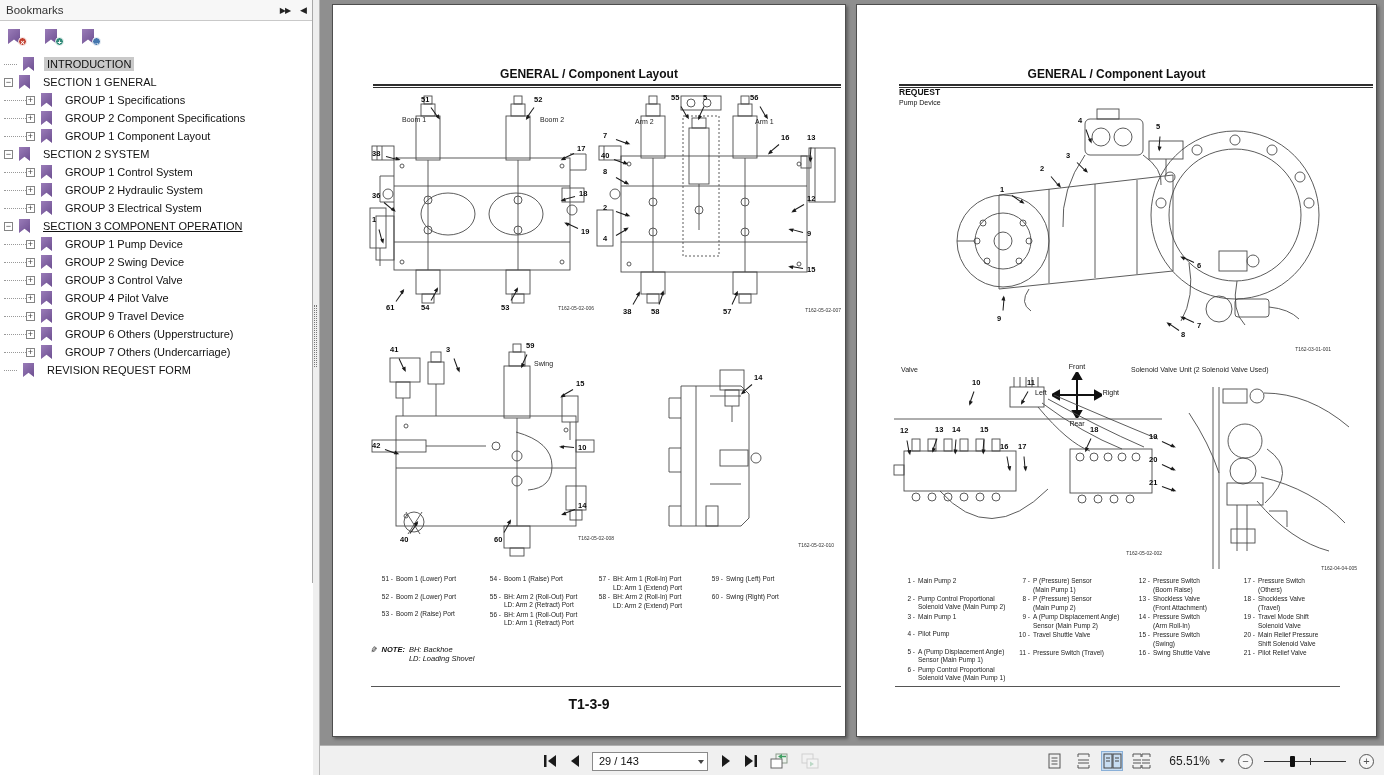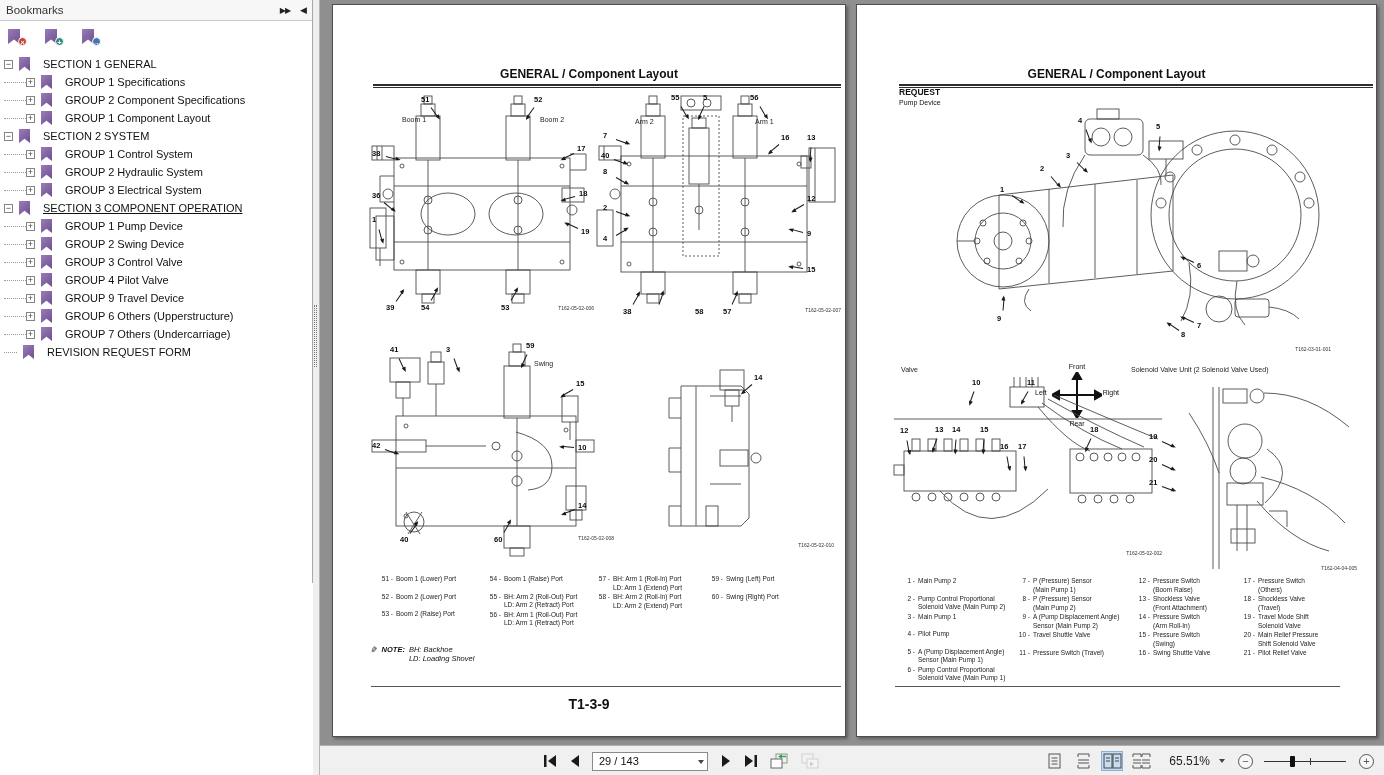--- a/index.html
+++ b/index.html
@@ -110,20 +110,25 @@
       <span class="flagbtn">
         <span class="flag"></span>
         <span class="badge grn">+</span>
       </span>
       <span class="flagbtn">
         <span class="flag"></span>
         <span class="badge blu">→</span>
       </span>
     </div>
     <div id="bm-tree">
+        <div class="bm-row l0">
+          <span class="stub" style="width: 13px; margin-left: 4px;"></span>
+          <span class="flag"></span>
+          <span class="bm-label sel">INTRODUCTION</span>
+        </div>
         <div class="bm-row l0">
           <span class="exp">−</span>
           <span class="flag"></span>
           <span class="bm-label">SECTION 1 GENERAL</span>
         </div>
         <div class="bm-row l1">
           <span class="stub"></span>
           <span class="exp">+</span>
           <span class="flag"></span>
           <span class="bm-label">GROUP 1 Specifications</span>
@@ -280,21 +285,21 @@
             <span class="co" style="left: 211px; top: 55px;">17</span>
             <i class="arr" style="left: 207.843px; top: 62.8036px; transform: rotate(155deg);"></i>
             <span class="co" style="left: 6px; top: 102px;">36</span>
             <i class="arr" style="left: 17.8944px; top: 111.785px; transform: rotate(40deg);"></i>
             <span class="co" style="left: 213px; top: 100px;">18</span>
             <i class="arr" style="left: 209.307px; top: 106.329px; transform: rotate(165deg);"></i>
             <span class="co" style="left: 6px; top: 126px;">1</span>
             <i class="arr" style="left: 13.3294px; top: 138.693px; transform: rotate(75deg);"></i>
             <span class="co" style="left: 215px; top: 138px;">19</span>
             <i class="arr" style="left: 211.843px; top: 138.196px; transform: rotate(205deg);"></i>
-            <span class="co" style="left: 20px; top: 214px;">39</span>
+            <span class="co" style="left: 20px; top: 214px;">61</span>
             <i class="arr" style="left: 30.1622px; top: 210.628px; transform: rotate(-55deg);"></i>
             <span class="co" style="left: 55px; top: 214px;">54</span>
             <i class="arr" style="left: 64.5px; top: 210.206px; transform: rotate(-60deg);"></i>
             <span class="co" style="left: 135px; top: 214px;">53</span>
             <i class="arr" style="left: 144.5px; top: 210.206px; transform: rotate(-60deg);"></i>
           </div>
 
       <div class="diagram" style="left:262px;top:85px;width:248px;height:235px">
         <svg class="sk" width="248" height="235" viewBox="0 0 248 235">
           <rect x="26" y="66" width="186" height="116"></rect>
@@ -360,21 +365,21 @@
             <span class="co" style="left: 212px; top: 105px;">12</span>
             <i class="arr" style="left: 209.206px; top: 113.5px; transform: rotate(150deg);"></i>
             <span class="co" style="left: 8px; top: 145px;">4</span>
             <i class="arr" style="left: 20.7942px; top: 144.5px; transform: rotate(-30deg);"></i>
             <span class="co" style="left: 212px; top: 140px;">9</span>
             <i class="arr" style="left: 208.307px; top: 141.671px; transform: rotate(195deg);"></i>
             <span class="co" style="left: 212px; top: 176px;">15</span>
             <i class="arr" style="left: 208.137px; top: 178.437px; transform: rotate(190deg);"></i>
             <span class="co" style="left: 28px; top: 218px;">38</span>
             <i class="arr" style="left: 37.5px; top: 214.206px; transform: rotate(-60deg);"></i>
-            <span class="co" style="left: 56px; top: 218px; margin-left: 44px;">58</span>
+            <span class="co" style="left: 56px; top: 218px;">58</span>
             <i class="arr" style="left: 64.0782px; top: 213.543px; transform: rotate(-70deg);"></i>
             <span class="co" style="left: 128px; top: 218px;">57</span>
             <i class="arr" style="left: 136.804px; top: 213.843px; transform: rotate(-65deg);"></i>
           </div>
 
       <div class="diagram" style="left:33px;top:331px;width:250px;height:235px">
         <svg class="sk" width="250" height="235" viewBox="0 0 250 235">
           <rect x="30" y="80" width="180" height="110"></rect>
           <rect x="24" y="22" width="30" height="24"></rect>
               <rect x="30" y="46" width="14" height="16"></rect>

